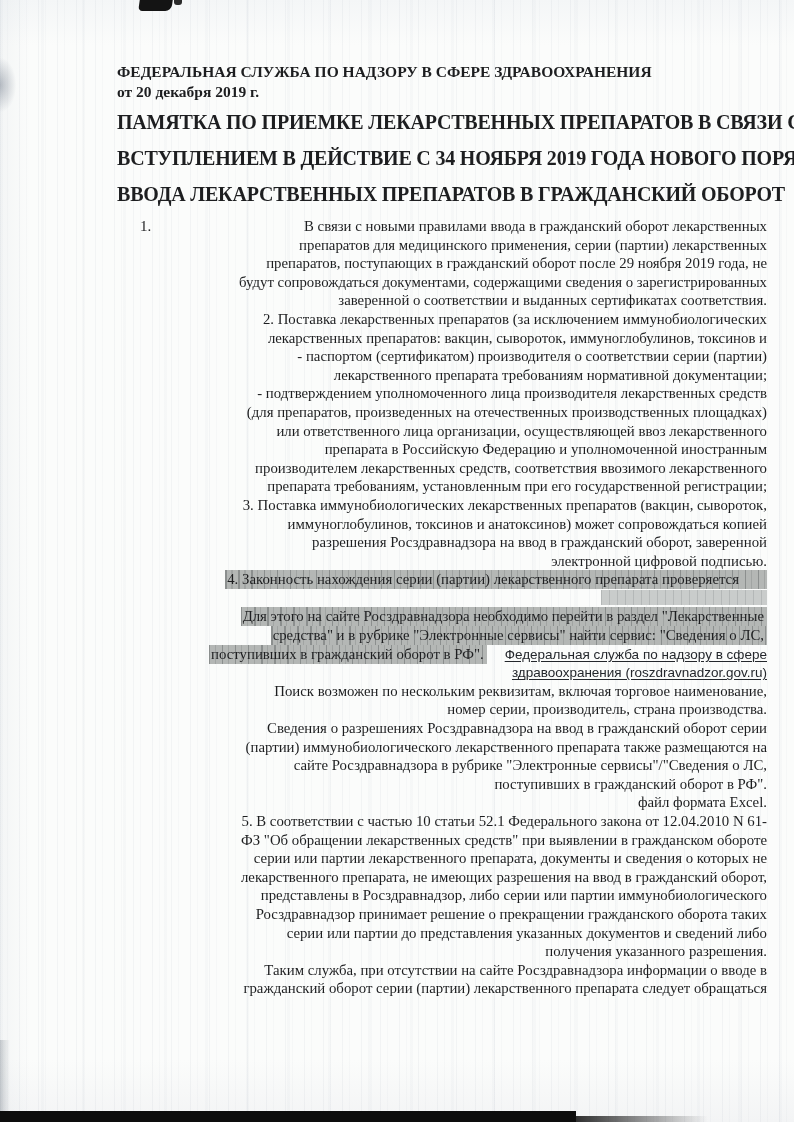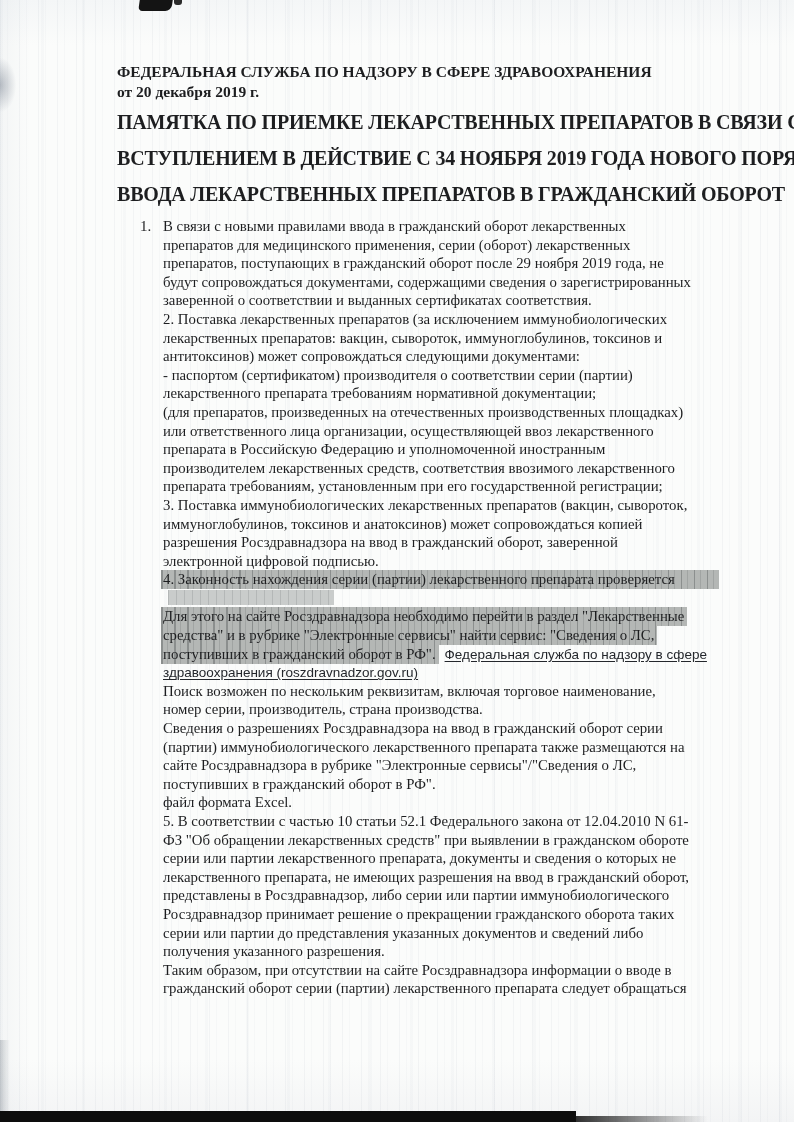--- a/index.html
+++ b/index.html
@@ -18,39 +18,39 @@
     background-image:
       repeating-linear-gradient(90deg, rgba(150,160,175,0.09) 0 1px, rgba(0,0,0,0) 1px 7px, rgba(150,160,175,0.05) 7px 8px, rgba(0,0,0,0) 8px 19px),
       repeating-linear-gradient(90deg, rgba(165,175,190,0.06) 0 3px, rgba(0,0,0,0) 3px 41px);
   }
   .content{position:absolute;left:117px;top:0;width:650px;}
   .doc-header{position:absolute;top:62px;left:0;font-weight:bold;font-size:15.5px;line-height:20px;white-space:nowrap;}
   .doc-title{position:absolute;top:113px;left:0;font-weight:bold;font-size:20px;letter-spacing:-0.2px;white-space:nowrap;}
   .doc-title .t-line{line-height:19px;margin-bottom:17px;}
   .memo-body{position:absolute;top:217px;left:0;width:650px;}
   .list-num{position:absolute;left:23px;top:0;font-size:15px;line-height:18.6px;}
-  .lines{margin-left:46px;}
+  .lines{margin-left:46px;text-align:right;}
   .line{height:18.6px;line-height:18.6px;font-size:14.8px;white-space:nowrap;}
   
   .hl{
     background-color:#b4b7b5;
     background-image:repeating-linear-gradient(90deg, rgba(45,50,52,0.30) 0 1.5px, rgba(0,0,0,0) 1.5px 6px, rgba(45,50,52,0.14) 6px 7.5px, rgba(0,0,0,0) 7.5px 13px);
     padding:1px 3px 2px 2px;margin-left:-2px;
   }
-  .hl.ext-right{padding-right:44px;}
+  .hl.ext-right{padding-right:28px;}
   .hl-box{
     display:inline-block;width:166px;height:15px;vertical-align:-2px;margin-left:5px;
     background-color:#c9cccb;
     background-image:repeating-linear-gradient(90deg, rgba(70,76,80,0.16) 0 1.5px, rgba(0,0,0,0) 1.5px 8px);
   }
   .doc-link{
     font-family:"Liberation Sans", sans-serif;font-size:13.5px;color:#24272c;
     text-decoration:underline;text-underline-offset:2px;cursor:pointer;
   }
-  .sp{margin-left:6px;}
+  .sp{margin-left:18px;}
   
   .blob-top{position:absolute;left:139px;top:0;width:33px;height:11px;background:#141414;border-radius:0 0 6px 4px;transform:skewX(-8deg);}
   .blob-top2{position:absolute;left:174px;top:0;width:8px;height:5px;background:#2b2b2b;border-radius:0 0 3px 3px;}
   .edge-smudge{position:absolute;left:0;top:58px;width:16px;height:54px;background:radial-gradient(ellipse at left, rgba(110,120,135,0.45), rgba(0,0,0,0) 72%);}
   .corner-smudge{position:absolute;left:0;top:1040px;width:10px;height:72px;background:linear-gradient(90deg, rgba(90,100,110,0.28), rgba(0,0,0,0));}
   .bottom-bar{position:absolute;left:0;bottom:0;height:11px;width:576px;background:#0d0d0d;}
   .bottom-bar-tail{position:absolute;left:576px;bottom:0;height:6px;width:132px;background:linear-gradient(90deg, rgba(13,13,13,0.85), rgba(13,13,13,0));}
 </style>
 </head>
 <body>
@@ -75,30 +75,30 @@
       <div class="t-line">ПАМЯТКА ПО ПРИЕМКЕ ЛЕКАРСТВЕННЫХ ПРЕПАРАТОВ В СВЯЗИ С</div>
       <div class="t-line">ВСТУПЛЕНИЕМ В ДЕЙСТВИЕ С 34 НОЯБРЯ 2019 ГОДА НОВОГО ПОРЯДКА</div>
       <div class="t-line">ВВОДА ЛЕКАРСТВЕННЫХ ПРЕПАРАТОВ В ГРАЖДАНСКИЙ ОБОРОТ</div>
     </div>
 
     <div class="memo-body">
       <span class="list-num">1.</span>
       <div class="lines">
 
         <div class="line">В связи с новыми правилами ввода в гражданский оборот лекарственных</div>
-        <div class="line">препаратов для медицинского применения, серии (оборот) лекарственных</div>
+        <div class="line">препаратов для медицинского применения, серии (партии) лекарственных</div>
         <div class="line">препаратов, поступающих в гражданский оборот после 29 ноября 2019 года, не</div>
         <div class="line">будут сопровождаться документами, содержащими сведения о зарегистрированных</div>
         <div class="line">заверенной о соответствии и выданных сертификатах соответствия.</div>
 
         <div class="line">2. Поставка лекарственных препаратов (за исключением иммунобиологических</div>
         <div class="line">лекарственных препаратов: вакцин, сывороток, иммуноглобулинов, токсинов и</div>
-        <div class="line">антитоксинов) может сопровождаться следующими документами:</div>
         <div class="line">- паспортом (сертификатом) производителя о соответствии серии (партии)</div>
         <div class="line">лекарственного препарата требованиям нормативной документации;</div>
+        <div class="line">- подтверждением уполномоченного лица производителя лекарственных средств</div>
         <div class="line">(для препаратов, произведенных на отечественных производственных площадках)</div>
         <div class="line">или ответственного лица организации, осуществляющей ввоз лекарственного</div>
         <div class="line">препарата в Российскую Федерацию и уполномоченной иностранным</div>
         <div class="line">производителем лекарственных средств, соответствия ввозимого лекарственного</div>
         <div class="line">препарата требованиям, установленным при его государственной регистрации;</div>
 
         <div class="line">3. Поставка иммунобиологических лекарственных препаратов (вакцин, сывороток,</div>
         <div class="line">иммуноглобулинов, токсинов и анатоксинов) может сопровождаться копией</div>
         <div class="line">разрешения Росздравнадзора на ввод в гражданский оборот, заверенной</div>
         <div class="line">электронной цифровой подписью.</div>
@@ -120,20 +120,20 @@
 
         <div class="line">5. В соответствии с частью 10 статьи 52.1 Федерального закона от 12.04.2010 N 61-</div>
         <div class="line">ФЗ "Об обращении лекарственных средств" при выявлении в гражданском обороте</div>
         <div class="line">серии или партии лекарственного препарата, документы и сведения о которых не</div>
         <div class="line">лекарственного препарата, не имеющих разрешения на ввод в гражданский оборот,</div>
         <div class="line">представлены в Росздравнадзор, либо серии или партии иммунобиологического</div>
         <div class="line">Росздравнадзор принимает решение о прекращении гражданского оборота таких</div>
         <div class="line">серии или партии до представления указанных документов и сведений либо</div>
         <div class="line">получения указанного разрешения.</div>
 
-        <div class="line">Таким образом, при отсутствии на сайте Росздравнадзора информации о вводе в</div>
+        <div class="line">Таким служба, при отсутствии на сайте Росздравнадзора информации о вводе в</div>
         <div class="line">гражданский оборот серии (партии) лекарственного препарата следует обращаться</div>
 
       </div>
     </div>
 
   </div>
 </div>
 
 </body></html>

